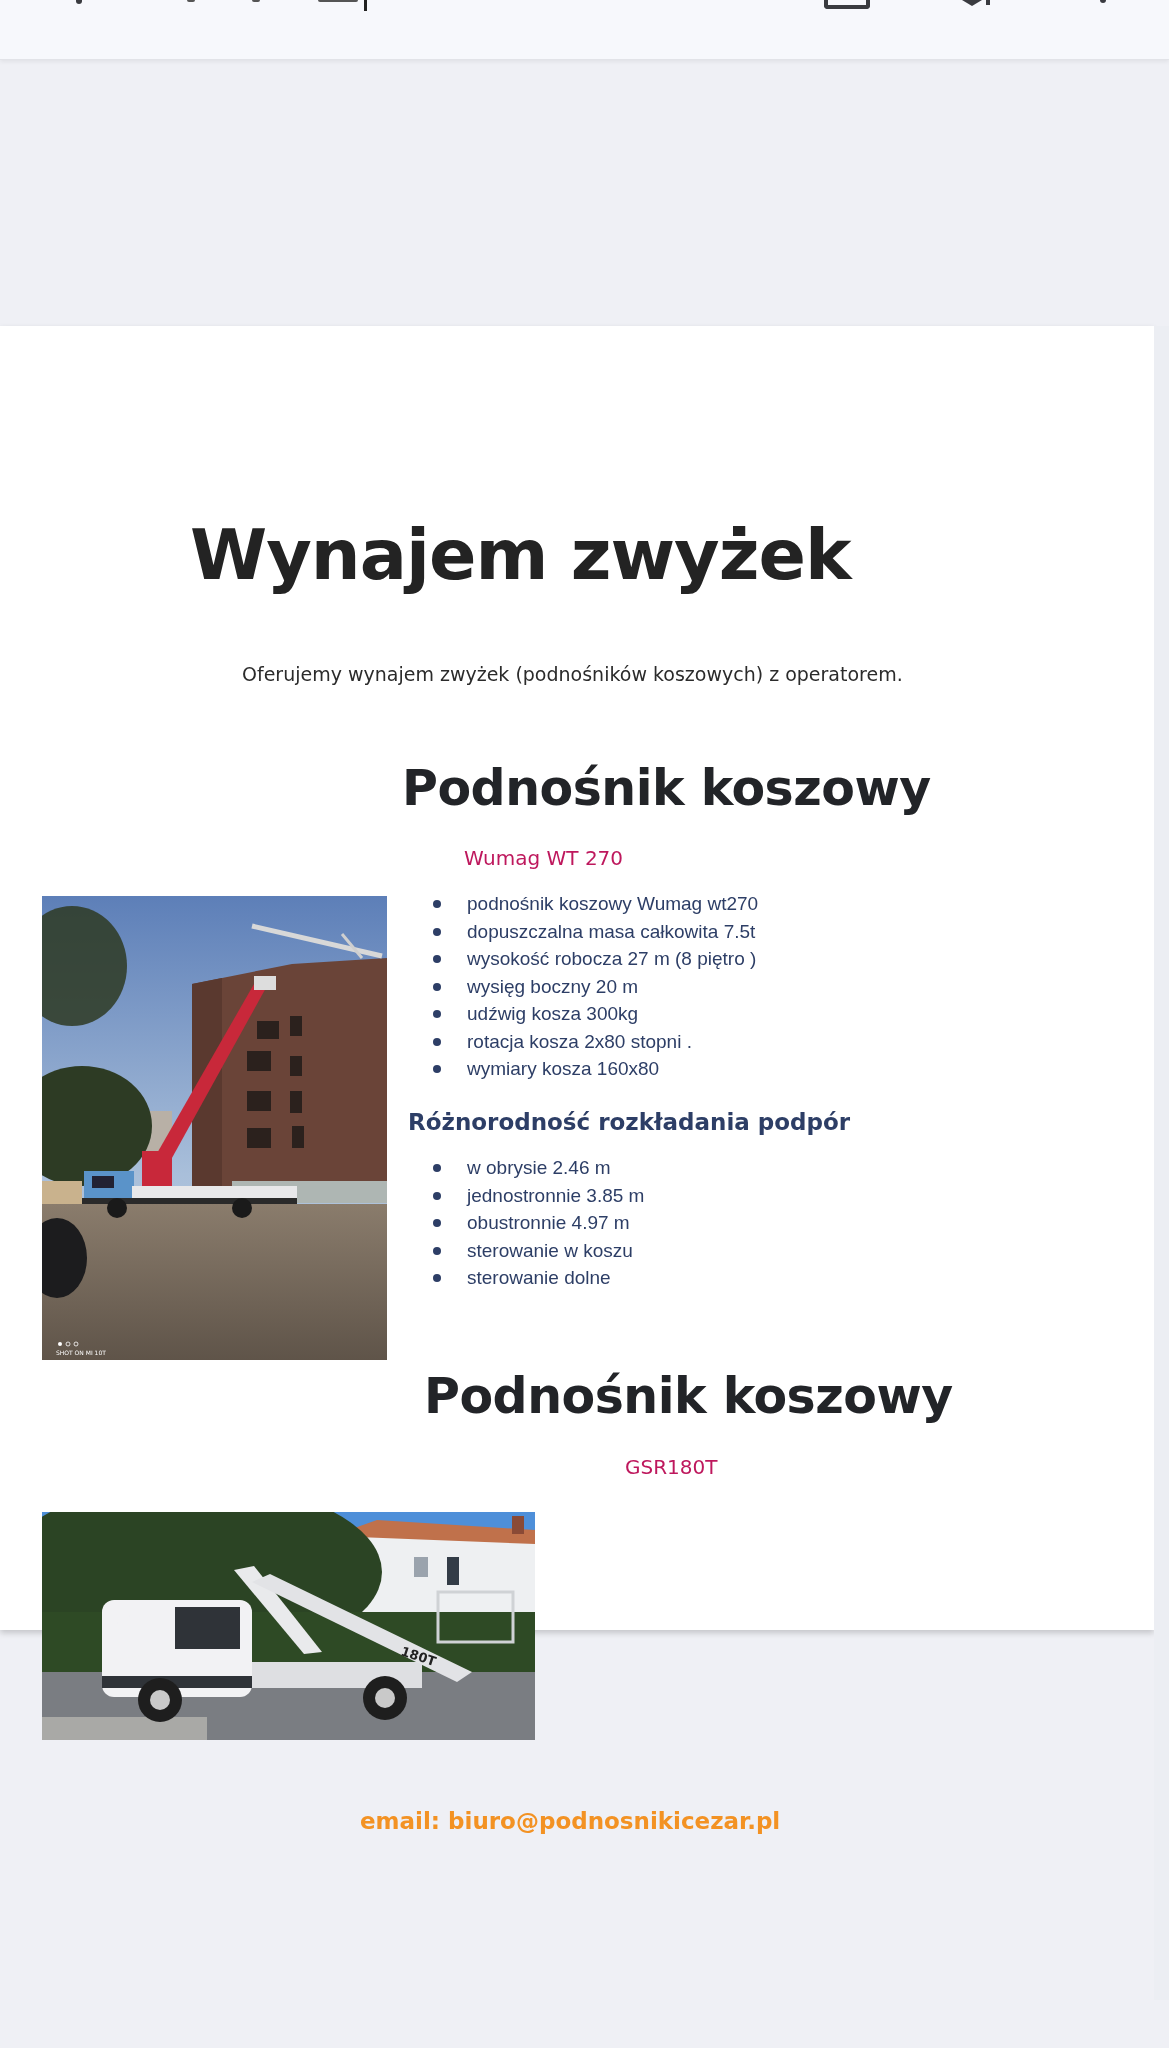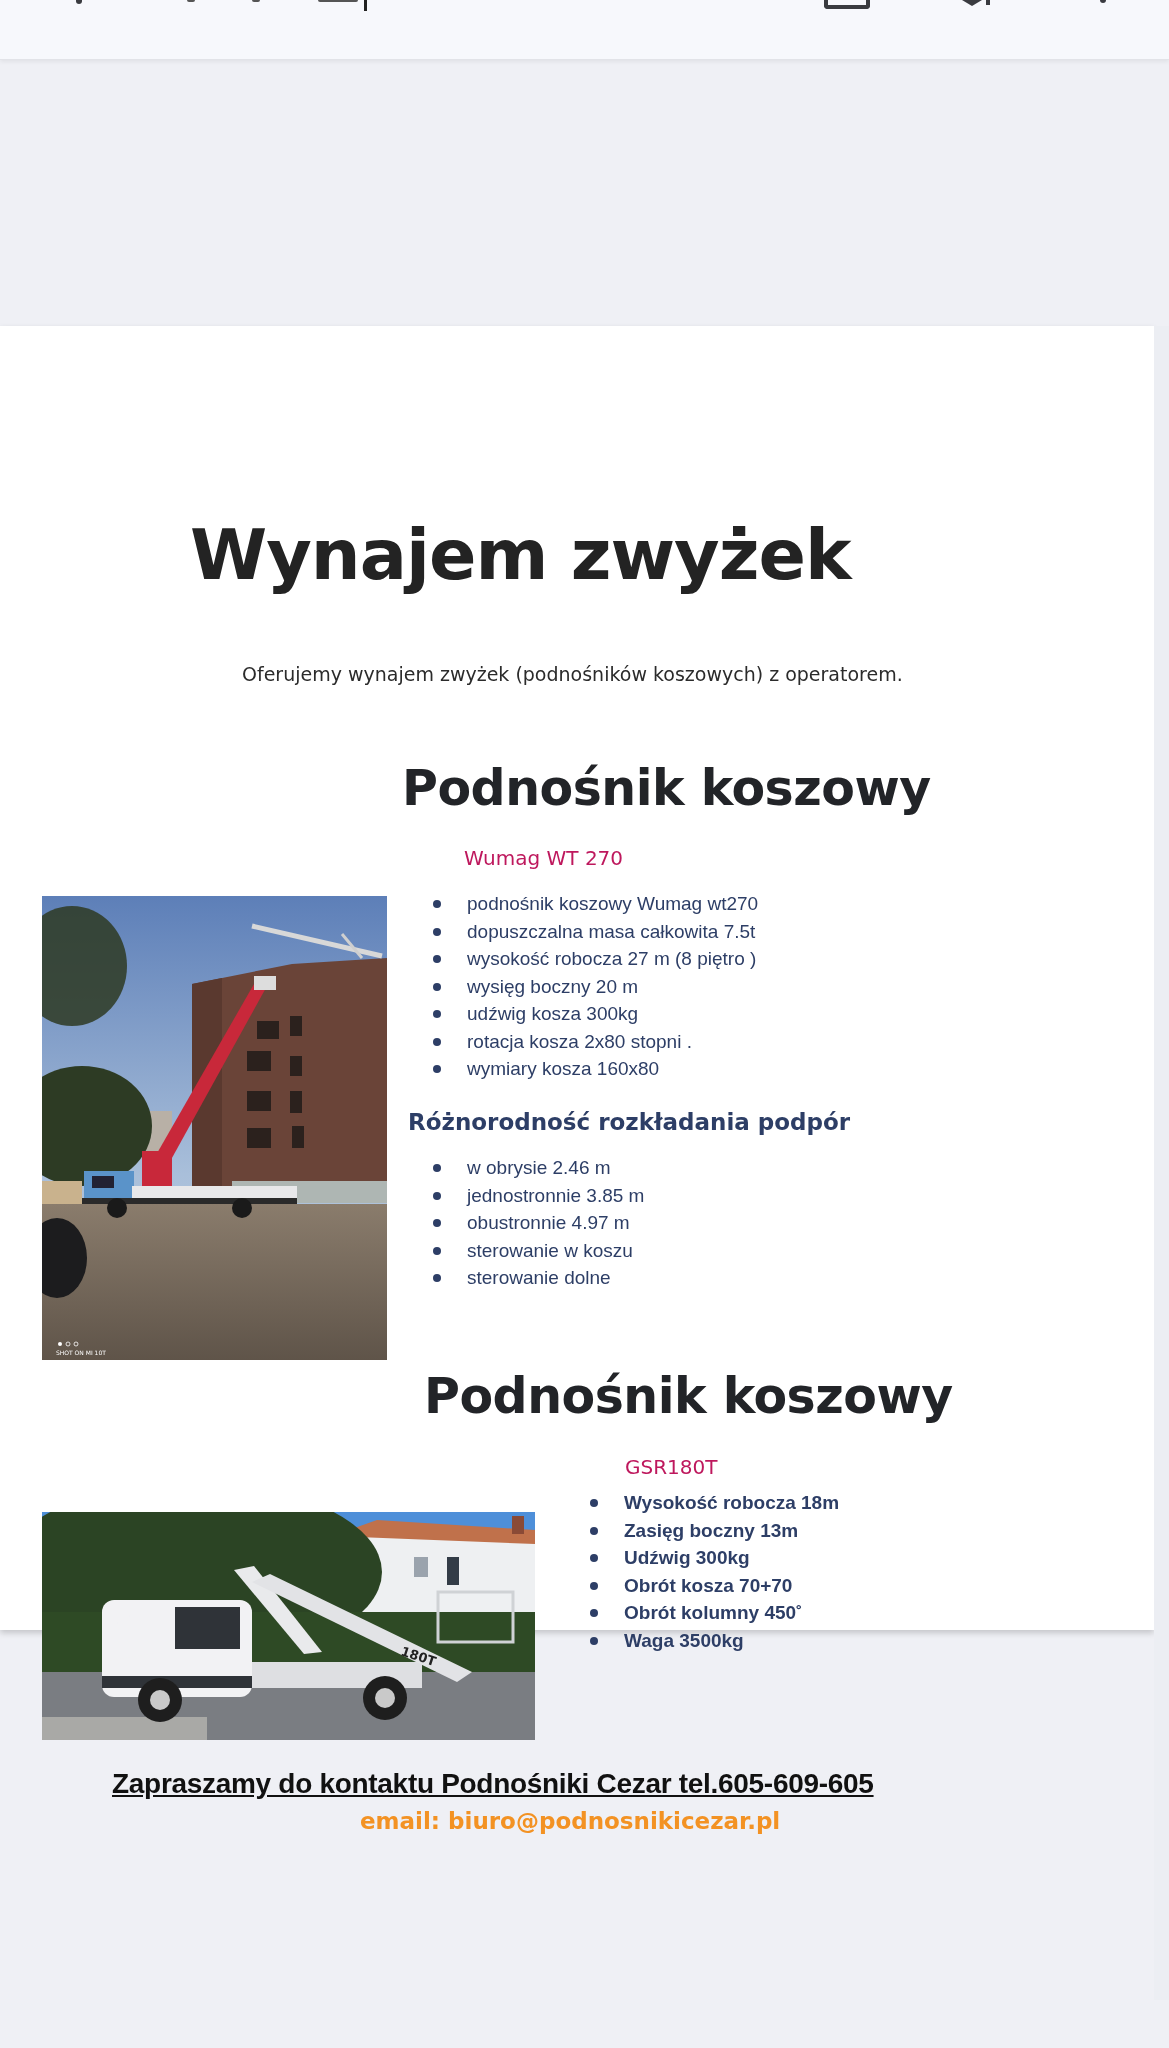--- a/index.html
+++ b/index.html
@@ -220,25 +220,16 @@
       <circle cx="343" cy="186" r="10" fill="#c9c9c9"></circle>
 
       <polygon points="192,58 212,54 280,140 262,142" fill="#e9eaec"></polygon>
       <polygon points="210,70 228,62 430,160 415,170" fill="#e2e3e6"></polygon>
       <text x="358" y="143" fill="#222" font-size="13" font-weight="bold" font-family="DejaVu Sans, sans-serif" transform="rotate(18 358 143)">180T</text>
 
       <rect x="396" y="80" width="75" height="50" fill="none" stroke="#cfd2d5" stroke-width="3"></rect>
     </svg>
   </div>
 
-  <ul class="specs gsr">
-    <li>Wysokość robocza   18m</li>
-    <li>Zasięg boczny   13m</li>
-    <li>Udźwig  300kg</li>
-    <li>Obrót kosza  70+70</li>
-    <li>Obrót kolumny  450˚</li>
-    <li>Waga  3500kg</li>
-  </ul>
-
-  <div class="contact">Zapraszamy do kontaktu Podnośniki Cezar tel.605-609-605</div>
+
   <div class="email">email: biuro@podnosnikicezar.pl</div>
 </div>
 <div class="right-strip"></div>
 
 </body></html>

